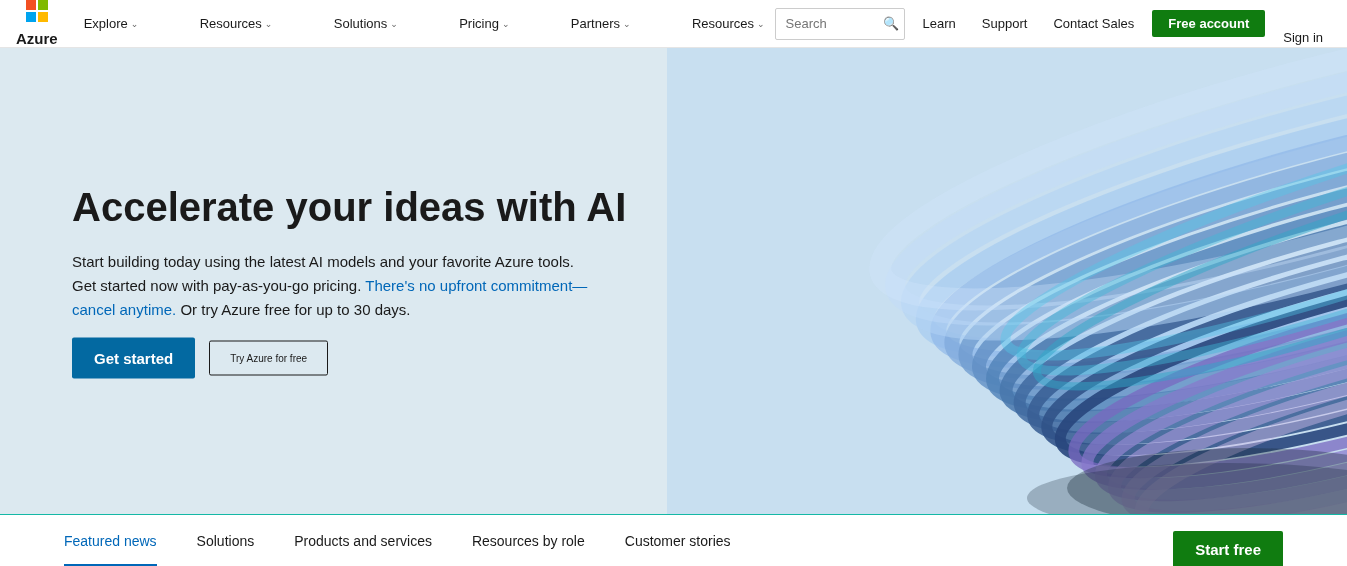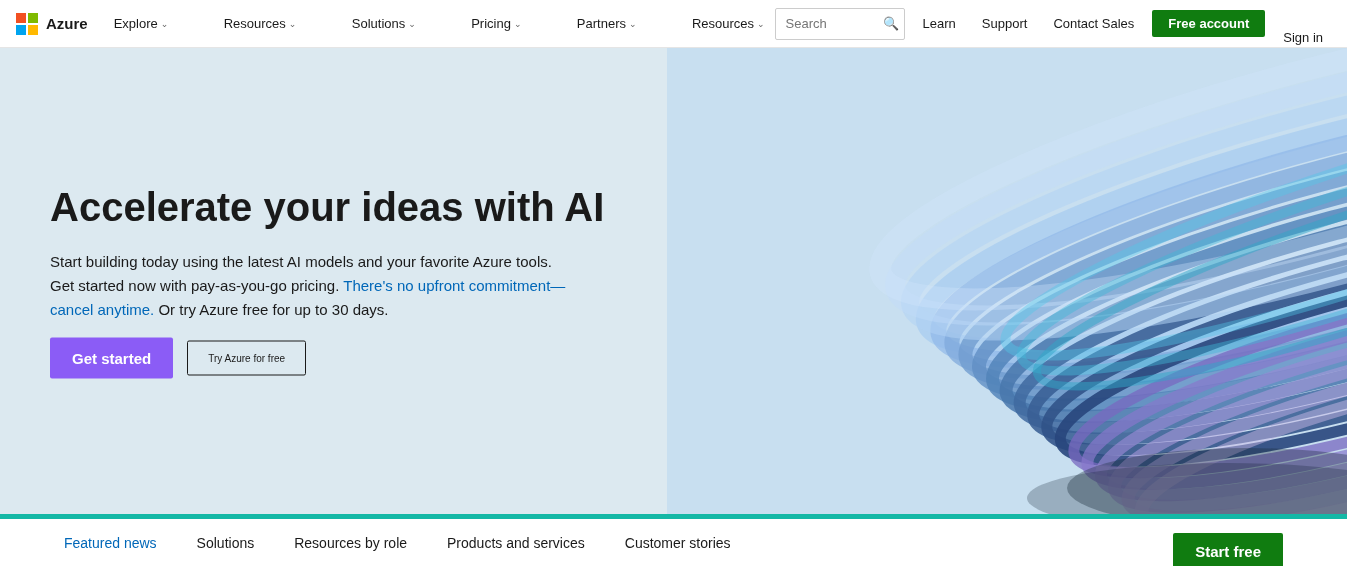--- a/index.html
+++ b/index.html
@@ -13,20 +13,21 @@
       background: #fff;
       padding: 0 16px;
       border-bottom: 1px solid #e5e5e5;
       gap: 0;
     }
     .nav-logo {
       display: flex;
       align-items: center;
       gap: 8px;
       margin-right: 16px;
+      flex-direction: column;
     }
     .ms-logo {
       width: 22px;
       height: 22px;
       display: grid;
       grid-template-columns: 1fr 1fr;
       gap: 2px;
     }
     .ms-logo-cell { display: block; }
     .nav-brand {
@@ -115,21 +116,21 @@
     
     .hero {
       position: relative;
       width: 100%;
       height: 466px;
       background: #dce9f0;
       overflow: hidden;
     }
     .hero-content {
       position: absolute;
-      left: 50px;
+      left: 72px;
       top: 50%;
       transform: translateY(-50%);
       max-width: 580px;
       z-index: 2;
     }
     .hero-title {
       font-size: 40px;
       font-weight: 700;
       color: #1a1a1a;
       line-height: 1.15;
@@ -142,21 +143,21 @@
       margin-bottom: 16px;
       max-width: 520px;
     }
     .hero-desc a { color: #0067b8; text-decoration: none; }
     .hero-buttons {
       display: flex;
       gap: 14px;
       align-items: center;
     }
     .btn-primary {
-      background: #8b5cf6;
+      background: #0369a1;
       color: #fff;
       border: none;
       padding: 12px 22px;
       font-size: 15px;
       font-weight: 600;
       cursor: pointer;
       border-radius: 2px;
     }
     .btn-secondary {
       background: transparent;
@@ -176,21 +177,21 @@
       width: 680px;
       height: 466px;
     }
 
     
     .bottom-bar {
       display: flex;
       align-items: center;
       height: 52px;
       background: #fff;
-      border-top: 5px solid #14b8a6;
+      border-top: 1px solid #14b8a6;
       padding: 0 64px;
       gap: 0;
     }
     .tab-item {
       display: flex;
       flex-direction: column;
       align-items: flex-start;
       padding: 0 20px;
       height: 52px;
       justify-content: center;
@@ -355,22 +356,22 @@
 </section>
 
 <div class="bottom-bar">
   <div class="tab-item active">
     <span>Featured news</span>
   </div>
   <div class="tab-item">
     <span>Solutions</span>
   </div>
   <div class="tab-item">
+    <span>Products and services</span>
+  </div>
+  <div class="tab-item">
     <span>Resources by role</span>
-  </div>
-  <div class="tab-item">
-    <span>Products and services</span>
   </div>
   <div class="tab-item">
     <span>Customer stories</span>
   </div>
   <button class="start-free-btn">Start free</button>
 </div>
 
 </body></html>

